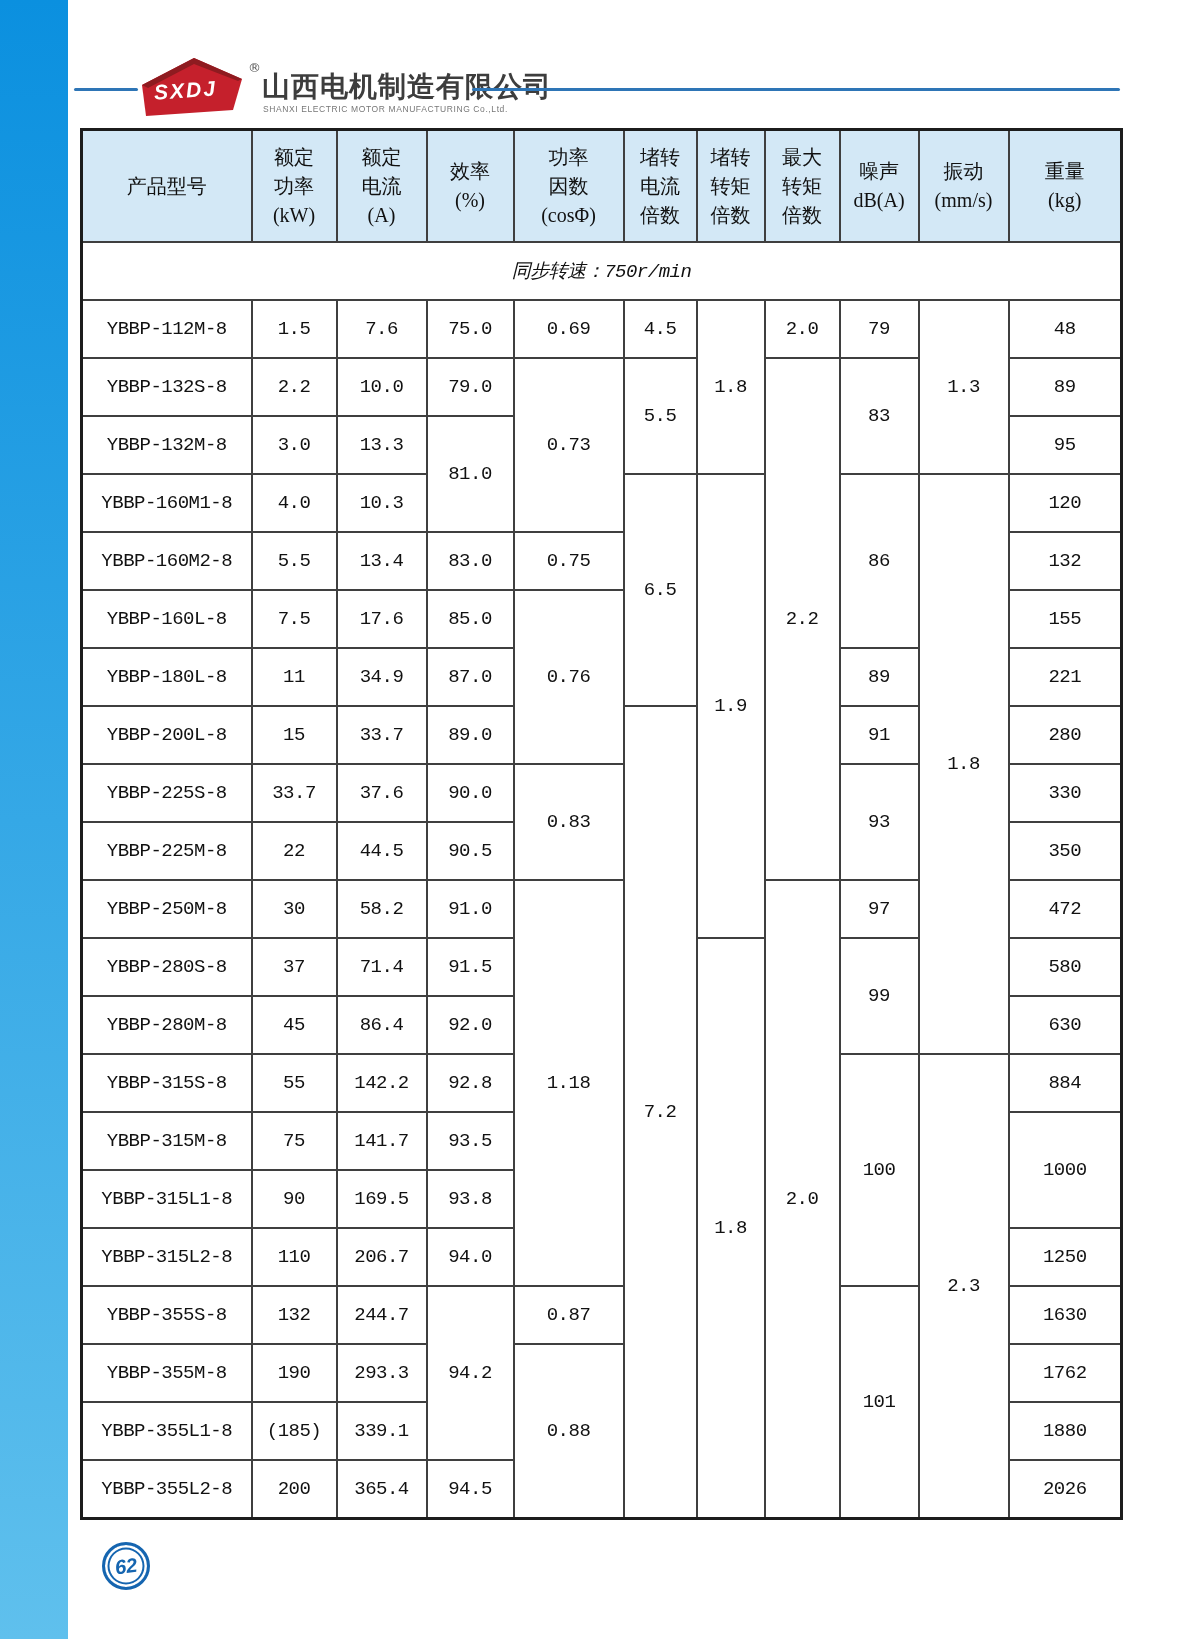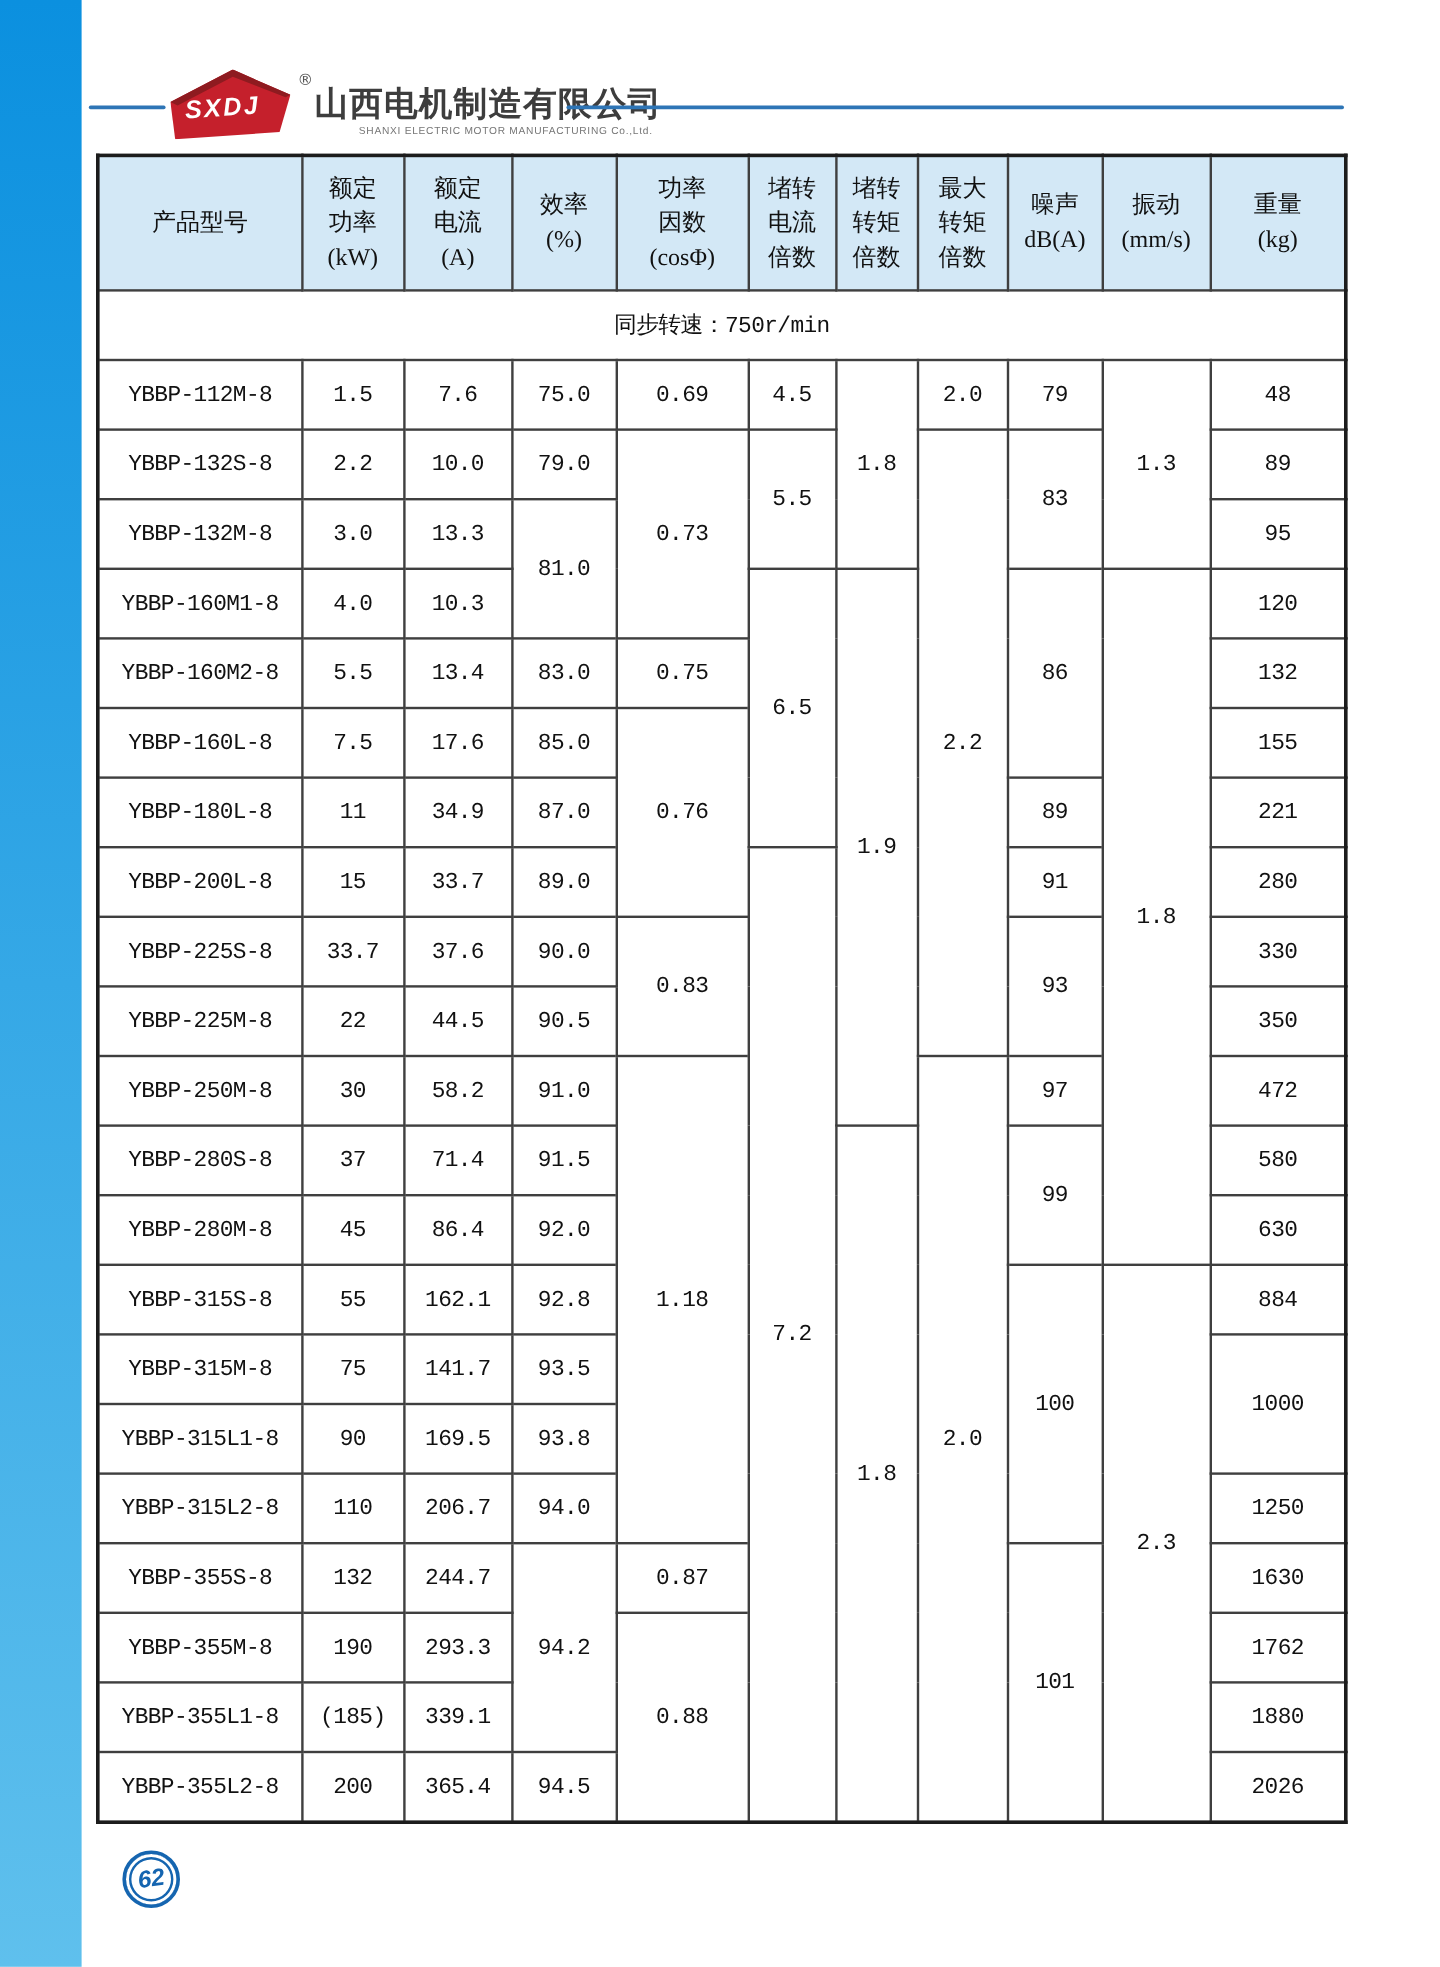--- a/index.html
+++ b/index.html
@@ -28,39 +28,39 @@
   .reg-mark{position:absolute;left:248px;top:60px;font-size:13px;color:#555;
     font-family:"DejaVu Sans",sans-serif;}
   .company-cn{
     position:absolute;left:262px;top:68px;width:420px;
     font-family:"Liberation Sans","DejaVu Sans",sans-serif;
     font-weight:bold;font-size:28px;color:#3d3d3d;letter-spacing:1px;white-space:nowrap;
   }
   .company-en{
     position:absolute;left:263px;top:104px;width:420px;
     font-family:"Liberation Sans","DejaVu Sans",sans-serif;
-    font-size:8.5px;color:#777;letter-spacing:0.6px;white-space:nowrap;margin-left:36px;
+    font-size:8.5px;color:#777;letter-spacing:0.6px;white-space:nowrap;
   }
   
   table.spec{
     position:absolute;left:80px;top:128px;width:1040px;
     border-collapse:collapse;table-layout:fixed;
     font-size:19px;color:#111;
   }
   table.spec th,table.spec td{
     border:2px solid #3f3f3f;text-align:center;vertical-align:middle;padding:0;
   }
   table.spec{border:3px solid #1c1c1c;}
   table.spec th{
     background:var(--header-bg,#d3e8f6);
     font-weight:normal;font-size:20px;line-height:1.45;
     white-space:pre-line;height:110px;
     font-family:"Liberation Serif","DejaVu Serif",serif;
   }
-  tr.speed-row td{height:53px;font-size:20px;letter-spacing:1px;}
+  tr.speed-row td{height:53px;font-size:20px;letter-spacing:1px;font-style:italic;}
   tbody.data tr{height:58px;}
   tbody.data td{
     font-family:"Liberation Mono","DejaVu Sans Mono",monospace;
     font-size:19px;letter-spacing:-0.5px;
   }
   
   .page-badge{
     position:absolute;left:102px;top:1542px;width:42px;height:42px;border-radius:50%;
     border:3px solid var(--badge-blue,#1565b0);
     box-shadow:inset 0 0 0 2.5px #ffffff, inset 0 0 0 4.5px var(--badge-blue,#1565b0);
@@ -253,21 +253,21 @@
       <tr>
         <td>YBBP-280M-8</td>
         <td>45</td>
         <td>86.4</td>
         <td>92.0</td>
         <td>630</td>
       </tr>
       <tr>
         <td>YBBP-315S-8</td>
         <td>55</td>
-        <td>162.1</td>
+        <td>142.2</td>
         <td>92.8</td>
         <td rowspan="4">100</td>
         <td rowspan="8">2.3</td>
         <td>884</td>
       </tr>
       <tr>
         <td>YBBP-315M-8</td>
         <td>75</td>
         <td>141.7</td>
         <td>93.5</td>

